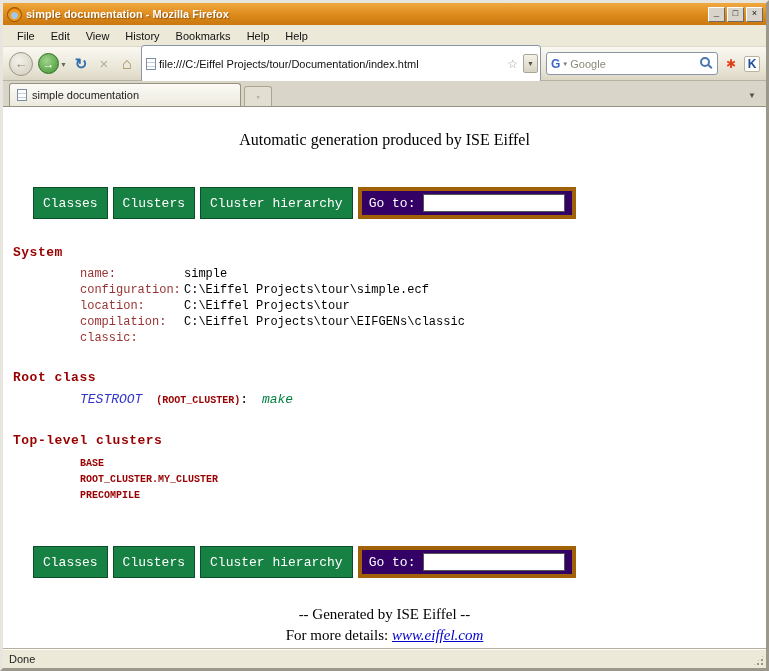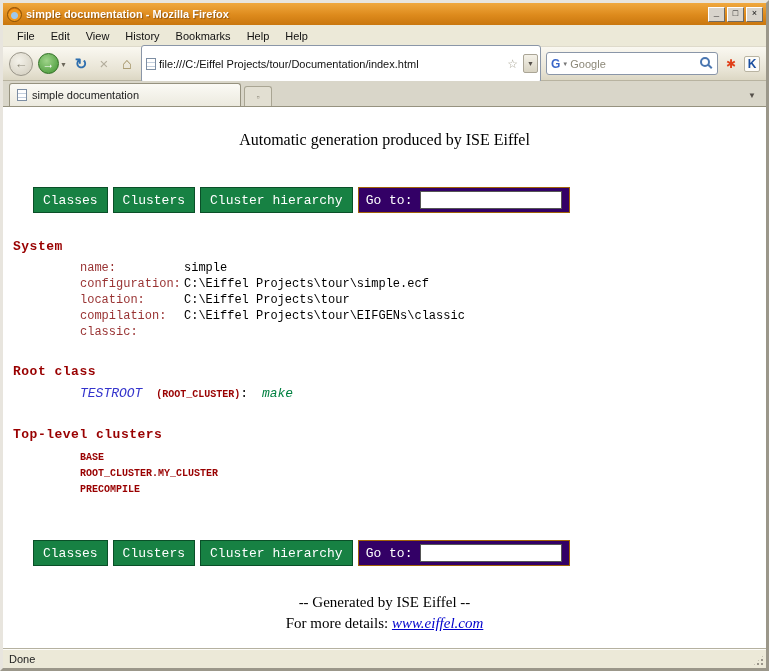--- a/index.html
+++ b/index.html
@@ -153,21 +153,21 @@
     text-align:center; margin-top:8px; color:#000;
   }
   .nav-row { display:flex; gap:5px; align-items:stretch; margin:38px 0 0 20px; }
   .nav-row.bottom { margin-top:42px; }
   .btn-green {
     background:var(--button_green,#178143); color:#fff;
     font-family:"Liberation Mono", monospace; font-size:13px;
     padding:4px 9px; border:1px solid #0a4f28; cursor:pointer;
   }
   .goto {
-    background:var(--goto_purple,#330066); border:1px solid #a16207;
+    background:var(--goto_purple,#330066); border:4px solid #a16207;
     display:flex; align-items:center; gap:8px; padding:3px 7px;
   }
   .goto-label { color:#fff; font-size:13px; }
   .goto-input {
     width:142px; height:18px; border:1px solid #555; background:#fff;
     font-family:"Liberation Mono", monospace; font-size:12px; outline:none;
   }
   .sec-heading {
     margin-top:24px; font-size:13px; font-weight:bold;
     color:var(--heading_maroon,#990000); letter-spacing:.5px;

